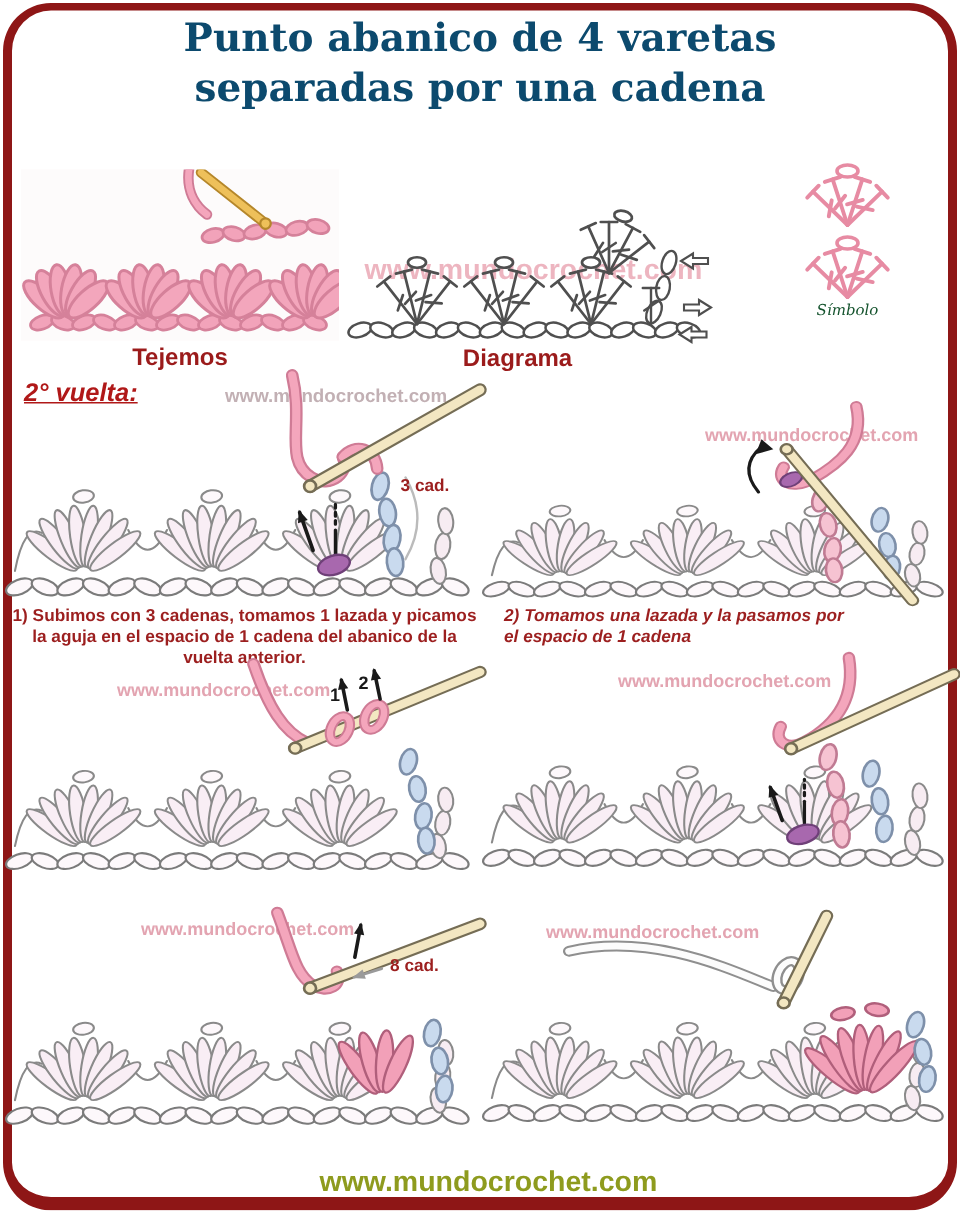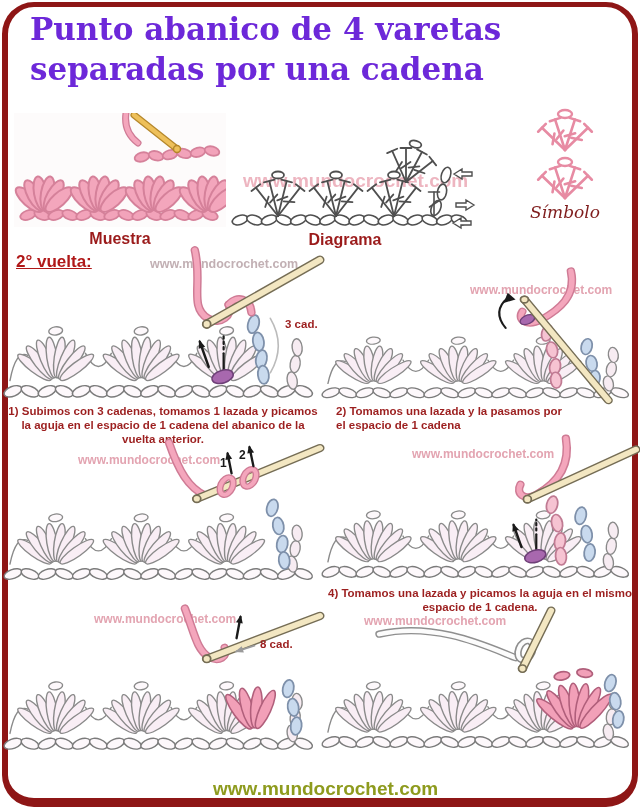--- a/index.html
+++ b/index.html
@@ -1,26 +1,26 @@
 <!DOCTYPE html>
 <html><head>
 <meta charset="utf-8">
 <style>
   html,body{margin:0;padding:0;background:#ffffff;font-family:"Liberation Sans",sans-serif;}
   .canvas{position:relative;width:640px;height:807px;background:#ffffff;overflow:hidden;}
   .frame{position:absolute;left:2px;top:2px;right:2px;bottom:0;border:5px solid #8e1616;
          border-left-width:6px;border-right-width:6px;border-bottom-width:9px;border-radius:32px;}
-  .title{position:absolute;left:30px;right:30px;top:10px;text-align:left;
-         font-family:"DejaVu Serif",serif;font-weight:600;color:#6d28d9;
-         font-size:31px;line-height:1.28;}
+  .title{position:absolute;left:30px;right:30px;top:10px;text-align:center;
+         font-family:"DejaVu Serif",serif;font-weight:600;color:#0c4a6e;
+         font-size:26px;line-height:1.28;}
   .seclabel{position:absolute;color:#9b1b1b;font-weight:bold;font-size:16px;text-align:center;}
-  .symlabel{position:absolute;color:#7f1d1d;font-family:"DejaVu Serif",serif;font-style:italic;
-            font-size:17px;text-align:center;}
+  .symlabel{position:absolute;color:#14532d;font-family:"DejaVu Serif",serif;font-style:italic;
+            font-size:10px;text-align:center;}
   .round{position:absolute;left:16px;top:252px;color:#b01818;font-weight:bold;font-size:17px;
-         text-decoration:underline;}
+         text-decoration:underline;font-style:italic;}
   .wm{position:absolute;font-weight:bold;font-size:12px;color:#e3a4b1;white-space:nowrap;}
   .wm-diagram{left:243px;top:170px;font-size:19px;color:#eba9b6;opacity:.85;}
   .wm-gray{left:150px;top:257px;font-size:12.5px;color:#c2b0b4;}
   .wm-olive{left:213px;top:778px;font-size:19px;color:#8e9b1e;}
   .step{position:absolute;}
   .step svg{position:absolute;left:0;top:0;overflow:visible;}
   .caption{position:absolute;left:0;right:0;color:#9c1f1f;font-weight:bold;font-size:11.5px;
            line-height:1.22;text-align:center;white-space:pre-line;}
   .caption.left{text-align:left;padding-left:14px;}
   .lab{position:absolute;color:#9c1f1f;font-weight:bold;font-size:11.5px;white-space:nowrap;}
@@ -94,21 +94,21 @@
         <ellipse cx="170" cy="40.4" rx="7.5" ry="4.5" fill="#f2a3ba" stroke="#d5819a" stroke-width="1.8" transform="rotate(15 170 40.4)"></ellipse>
         <ellipse cx="184" cy="39.2" rx="7.5" ry="4.5" fill="#f2a3ba" stroke="#d5819a" stroke-width="1.8" transform="rotate(-15 184 39.2)"></ellipse>
         <ellipse cx="198" cy="38" rx="7.5" ry="4.5" fill="#f2a3ba" stroke="#d5819a" stroke-width="1.8" transform="rotate(15 198 38)"></ellipse>
         <line x1="120" y1="2" x2="163" y2="36" stroke="#b5872b" stroke-width="7" stroke-linecap="round"></line>
         <line x1="120" y1="2" x2="163" y2="36" stroke="#eec05a" stroke-width="4.5" stroke-linecap="round"></line>
         <circle cx="163" cy="36" r="3.5" fill="#eec05a" stroke="#b5872b" stroke-width="1.5"></circle>
         <path d="M 112 0 C 110 14 116 24 124 30" stroke="#cf7b95" stroke-width="7" fill="none" stroke-linecap="round"></path>
         <path d="M 112 0 C 110 14 116 24 124 30" stroke="#f4a6bc" stroke-width="4.5" fill="none" stroke-linecap="round"></path>
       </svg>
   </figure>
-  <div class="seclabel" style="left:14px;top:230px;width:212px;">Muestra</div>
+  <div class="seclabel" style="left:14px;top:230px;width:212px;">Tejemos</div>
 
   <span class="wm wm-diagram">www.mundocrochet.com</span>
   <svg style="position:absolute;left:230px;top:112px;overflow:visible;" width="258" height="118" viewBox="0 0 258 118">
       <ellipse cx="10" cy="108" rx="8" ry="4.5" fill="#fff" stroke="#4f4f4f" stroke-width="1.6" transform="rotate(-18 10 108)"></ellipse>
       <ellipse cx="24.6" cy="108" rx="8" ry="4.5" fill="#fff" stroke="#4f4f4f" stroke-width="1.6" transform="rotate(18 24.6 108)"></ellipse>
       <ellipse cx="39.2" cy="108" rx="8" ry="4.5" fill="#fff" stroke="#4f4f4f" stroke-width="1.6" transform="rotate(-18 39.2 108)"></ellipse>
       <ellipse cx="53.8" cy="108" rx="8" ry="4.5" fill="#fff" stroke="#4f4f4f" stroke-width="1.6" transform="rotate(18 53.8 108)"></ellipse>
       <ellipse cx="68.4" cy="108" rx="8" ry="4.5" fill="#fff" stroke="#4f4f4f" stroke-width="1.6" transform="rotate(-18 68.4 108)"></ellipse>
       <ellipse cx="83" cy="108" rx="8" ry="4.5" fill="#fff" stroke="#4f4f4f" stroke-width="1.6" transform="rotate(18 83 108)"></ellipse>
       <ellipse cx="97.6" cy="108" rx="8" ry="4.5" fill="#fff" stroke="#4f4f4f" stroke-width="1.6" transform="rotate(-18 97.6 108)"></ellipse>
@@ -344,21 +344,21 @@
         <path d="M 226 50 C 234 40 248 44 249 58" stroke="#f4a6bc" stroke-width="5.5" fill="none" stroke-linecap="round"></path>
         <line x1="318" y1="4" x2="204" y2="70" stroke="#756d55" stroke-width="9" stroke-linecap="round"></line>
         <line x1="318" y1="4" x2="204" y2="70" stroke="#f3e7c2" stroke-width="6" stroke-linecap="round"></line>
         <circle cx="204" cy="70" r="4" fill="#f3e7c2" stroke="#756d55" stroke-width="1.8"></circle>
         <line x1="221" y1="128" x2="221" y2="100" stroke="#1a1a1a" stroke-width="2.2" stroke-linecap="round"></line>
         <line x1="221" y1="96" x2="221" y2="82" stroke="#1a1a1a" stroke-width="2.2" stroke-linecap="round" stroke-dasharray="2.5 3"></line>
         <line x1="206" y1="114" x2="197" y2="88" stroke="#1a1a1a" stroke-width="2.5" stroke-linecap="round"></line>
         <polygon points="196.34577887223367,86.11002785311949 202.44890224432447,93.15358752053322 195.9032788959531,95.41938021804638" fill="#1a1a1a"></polygon>
         <ellipse cx="220" cy="124" rx="11" ry="6.5" fill="#a868ae" stroke="#6f4078" stroke-width="1.6" transform="rotate(-18 220 124)"></ellipse>
       </svg>
-    <span class="lab" style="left:281px;top:62px;">3 cad.</span>
+    <span class="lab" style="left:263px;top:62px;">3 cad.</span>
     <div class="caption" style="top:148px;">1) Subimos con 3 cadenas, tomamos 1 lazada y picamos
 la aguja en el espacio de 1 cadena del abanico de la
 vuelta anterior.</div>
   </div>
 
   <div class="step" style="left:322px;top:276px;width:316px;height:162px;">
     <span class="wm" style="left:148px;top:7px;">www.mundocrochet.com</span>
     <svg class="step-svg" width="316" height="126" viewBox="0 0 320 150" preserveAspectRatio="none">
         <path d="M 6 128 Q 12 96 24 102" stroke="#8a8a8a" stroke-width="1.4" fill="none" stroke-linecap="round"></path>
         <path d="M 82 100 Q 95 127 108 100" stroke="#8a8a8a" stroke-width="1.4" fill="none" stroke-linecap="round"></path>
@@ -426,21 +426,21 @@
         <ellipse cx="237" cy="124" rx="5.5" ry="9.5" fill="#f6c3d2" stroke="#c07b93" stroke-width="1.8" transform="rotate(-5 237 124)"></ellipse>
         <path d="M 252 -6 C 258 24 240 40 222 52 C 208 61 197 53 203 42" stroke="#cf7b95" stroke-width="8.5" fill="none" stroke-linecap="round"></path>
         <path d="M 252 -6 C 258 24 240 40 222 52 C 208 61 197 53 203 42" stroke="#f4a6bc" stroke-width="5.5" fill="none" stroke-linecap="round"></path>
         <ellipse cx="208" cy="52" rx="8" ry="5" fill="#a868ae" stroke="#6f4078" stroke-width="1.5" transform="rotate(-30 208 52)"></ellipse>
         <line x1="290" y1="148" x2="205" y2="28" stroke="#756d55" stroke-width="9" stroke-linecap="round"></line>
         <line x1="290" y1="148" x2="205" y2="28" stroke="#f3e7c2" stroke-width="6" stroke-linecap="round"></line>
         <circle cx="205" cy="28" r="4" fill="#f3e7c2" stroke="#756d55" stroke-width="1.8"></circle>
         <path d="M 186 62 Q 172 42 188 26" stroke="#1a1a1a" stroke-width="2.2" fill="none" stroke-linecap="round"></path>
         <polygon points="188,20 196,28 184,32" fill="#1a1a1a"></polygon>
       </svg>
-    <div class="caption left" style="top:128px;width:250px;">2) Tomamos una lazada y la pasamos por
+    <div class="caption left" style="top:128px;width:250px;font-style:italic;">2) Tomamos una lazada y la pasamos por
 el espacio de 1 cadena</div>
   </div>
 
   <div class="step" style="left:4px;top:448px;width:318px;height:156px;">
     <span class="wm" style="left:74px;top:5px;">www.mundocrochet.com</span>
     <svg class="step-svg" width="318" height="136" viewBox="0 0 320 150" preserveAspectRatio="none">
         <path d="M 6 128 Q 12 96 24 102" stroke="#8a8a8a" stroke-width="1.4" fill="none" stroke-linecap="round"></path>
         <path d="M 82 100 Q 95 127 108 100" stroke="#8a8a8a" stroke-width="1.4" fill="none" stroke-linecap="round"></path>
         <path d="M 168 100 Q 181 127 194 100" stroke="#8a8a8a" stroke-width="1.4" fill="none" stroke-linecap="round"></path>
         <ellipse cx="9" cy="139" rx="9.4" ry="5" fill="#fdf8fb" stroke="#7b7b7b" stroke-width="1.5" transform="rotate(-22 9 139)"></ellipse>
@@ -590,22 +590,20 @@
         <path d="M 247 -6 C 252 26 236 44 217 55 C 205 62 196 54 201 44" stroke="#f4a6bc" stroke-width="5.5" fill="none" stroke-linecap="round"></path>
         <line x1="318" y1="6" x2="208" y2="60" stroke="#756d55" stroke-width="9" stroke-linecap="round"></line>
         <line x1="318" y1="6" x2="208" y2="60" stroke="#f3e7c2" stroke-width="6" stroke-linecap="round"></line>
         <circle cx="208" cy="60" r="4" fill="#f3e7c2" stroke="#756d55" stroke-width="1.8"></circle>
         <line x1="217" y1="126" x2="217" y2="98" stroke="#1a1a1a" stroke-width="2.2" stroke-linecap="round"></line>
         <line x1="217" y1="94" x2="217" y2="82" stroke="#1a1a1a" stroke-width="2.2" stroke-linecap="round" stroke-dasharray="2.5 3"></line>
         <line x1="202" y1="112" x2="194" y2="88" stroke="#1a1a1a" stroke-width="2.5" stroke-linecap="round"></line>
         <polygon points="193.36754446796633,86.10263340389898 199.38930960591884,93.21587403716299 192.81807673756273,95.4062849932817" fill="#1a1a1a"></polygon>
         <ellipse cx="216" cy="122" rx="11" ry="6.5" fill="#a868ae" stroke="#6f4078" stroke-width="1.6" transform="rotate(-18 216 122)"></ellipse>
       </svg>
-    <div class="caption" style="top:142px;">4) Tomamos una lazada y picamos la aguja en el  mismo
-espacio de 1 cadena.</div>
   </div>
 
   <div class="step" style="left:4px;top:610px;width:318px;height:168px;">
     <span class="wm" style="left:90px;top:2px;">www.mundocrochet.com</span>
     <svg class="step-svg" style="top:4px;" width="318" height="140" viewBox="0 0 320 150" preserveAspectRatio="none">
         <path d="M 6 128 Q 12 96 24 102" stroke="#8a8a8a" stroke-width="1.4" fill="none" stroke-linecap="round"></path>
         <path d="M 82 100 Q 95 127 108 100" stroke="#8a8a8a" stroke-width="1.4" fill="none" stroke-linecap="round"></path>
         <path d="M 168 100 Q 181 127 194 100" stroke="#8a8a8a" stroke-width="1.4" fill="none" stroke-linecap="round"></path>
         <ellipse cx="9" cy="139" rx="9.4" ry="5" fill="#fdf8fb" stroke="#7b7b7b" stroke-width="1.5" transform="rotate(-22 9 139)"></ellipse>
         <ellipse cx="26.2" cy="139" rx="9.4" ry="5" fill="#fdf8fb" stroke="#7b7b7b" stroke-width="1.5" transform="rotate(22 26.2 139)"></ellipse>

